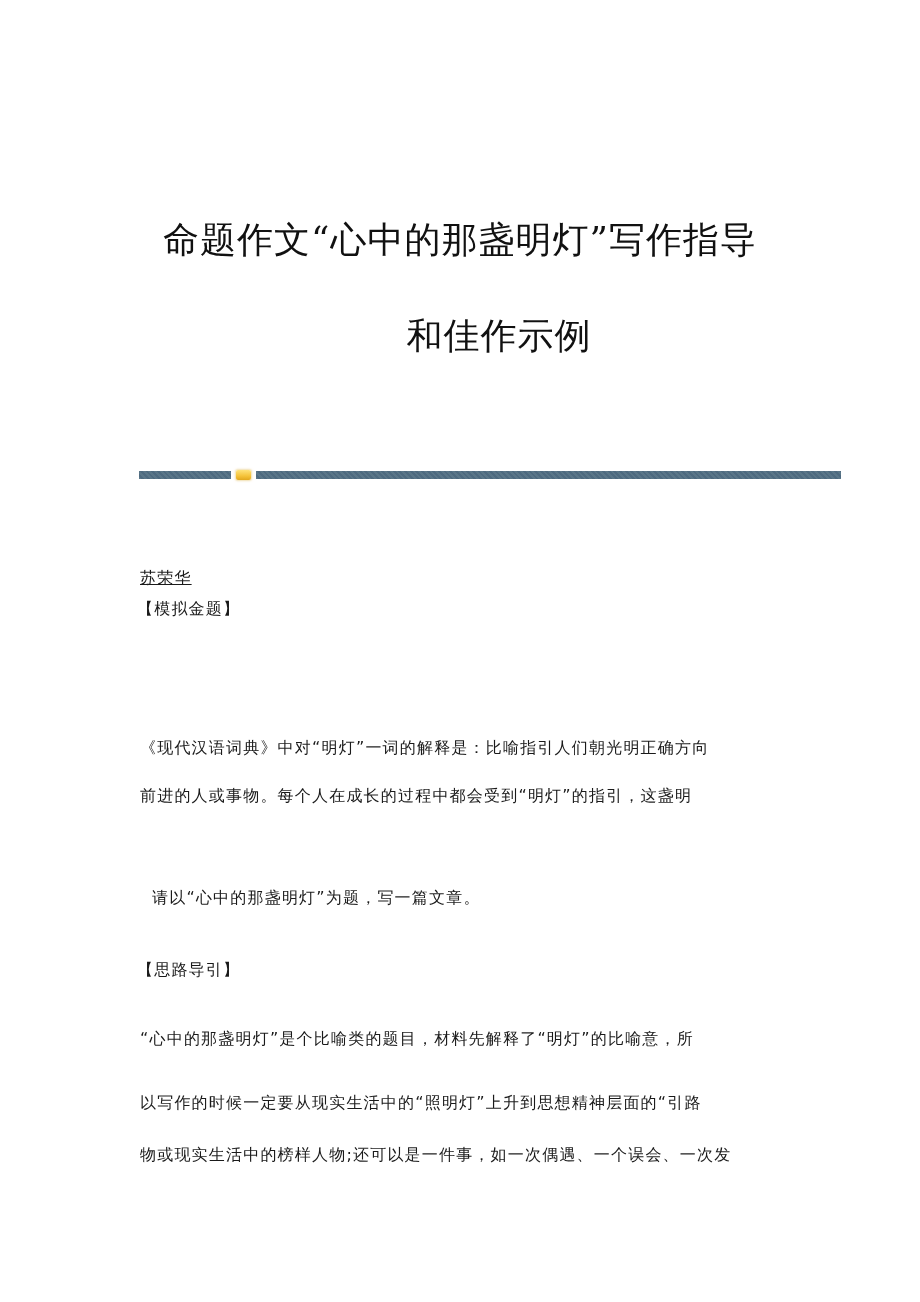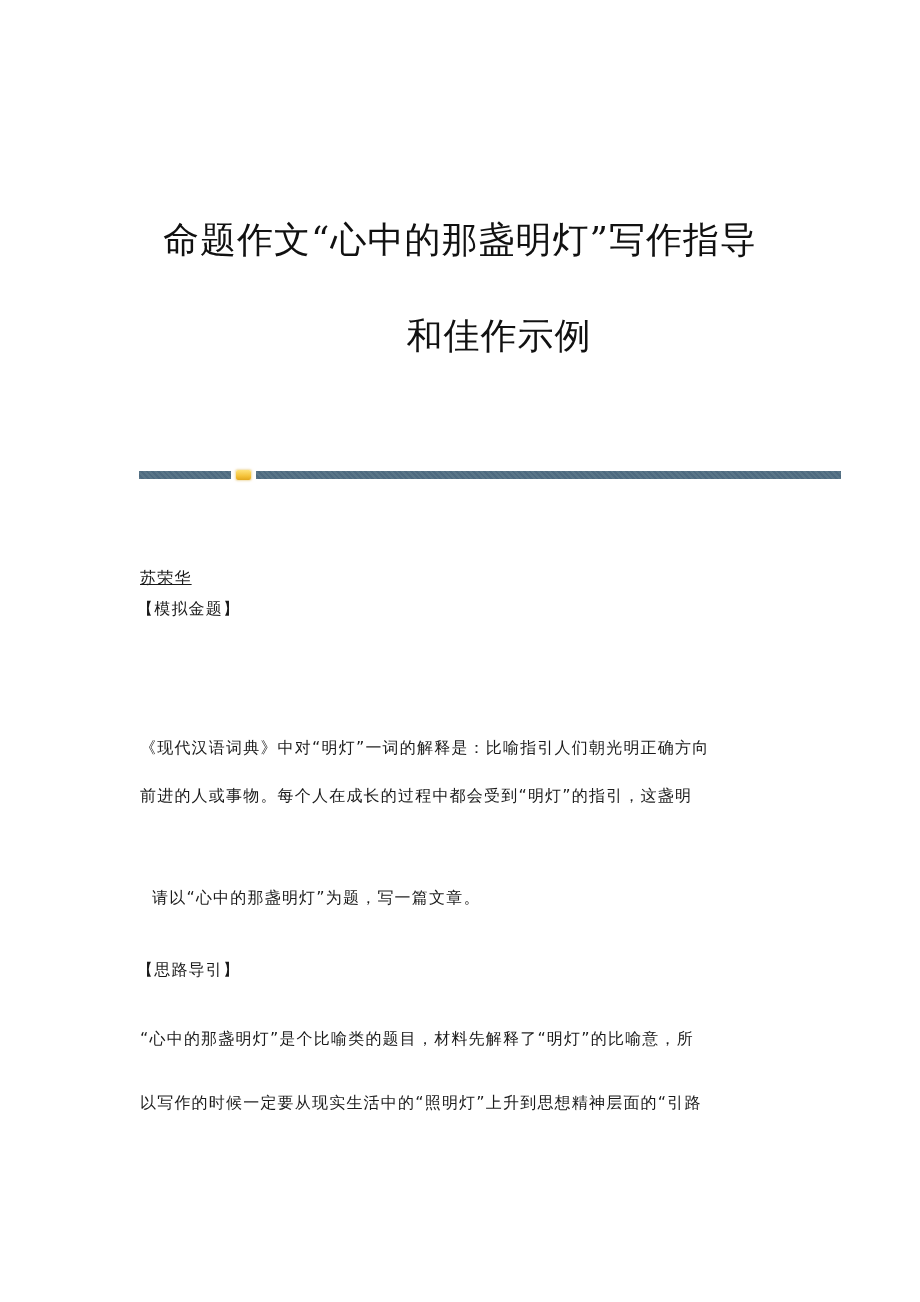--- a/index.html
+++ b/index.html
@@ -90,14 +90,15 @@
   <div class="para" style="top:599px; left:137px;font-family:Liberation Serif, serif;">【模拟金题】</div>
 
   <div class="para" style="top:738px;">《现代汉语词典》中对“明灯”一词的解释是：比喻指引人们朝光明正确方向</div>
   <div class="para" style="top:786px;">前进的人或事物。每个人在成长的过程中都会受到“明灯”的指引，这盏明</div>
   <div class="para" style="top:888px;margin-left:12px;">请以“心中的那盏明灯”为题，写一篇文章。</div>
 
   <div class="para" style="top:944px; left:137px;margin-top:16px;">【思路导引】</div>
 
   <div class="para" style="top:1001px;margin-top:28px;">“心中的那盏明灯”是个比喻类的题目，材料先解释了“明灯”的比喻意，所</div>
   <div class="para" style="top:1049px;margin-top:44px;">以写作的时候一定要从现实生活中的“照明灯”上升到思想精神层面的“引路</div>
+  <div class="para" style="top:1145px;">物或现实生活中的榜样人物;还可以是一件事，如一次偶遇、一个误会、一次发</div>
 
 </div>
 
 </body></html>

